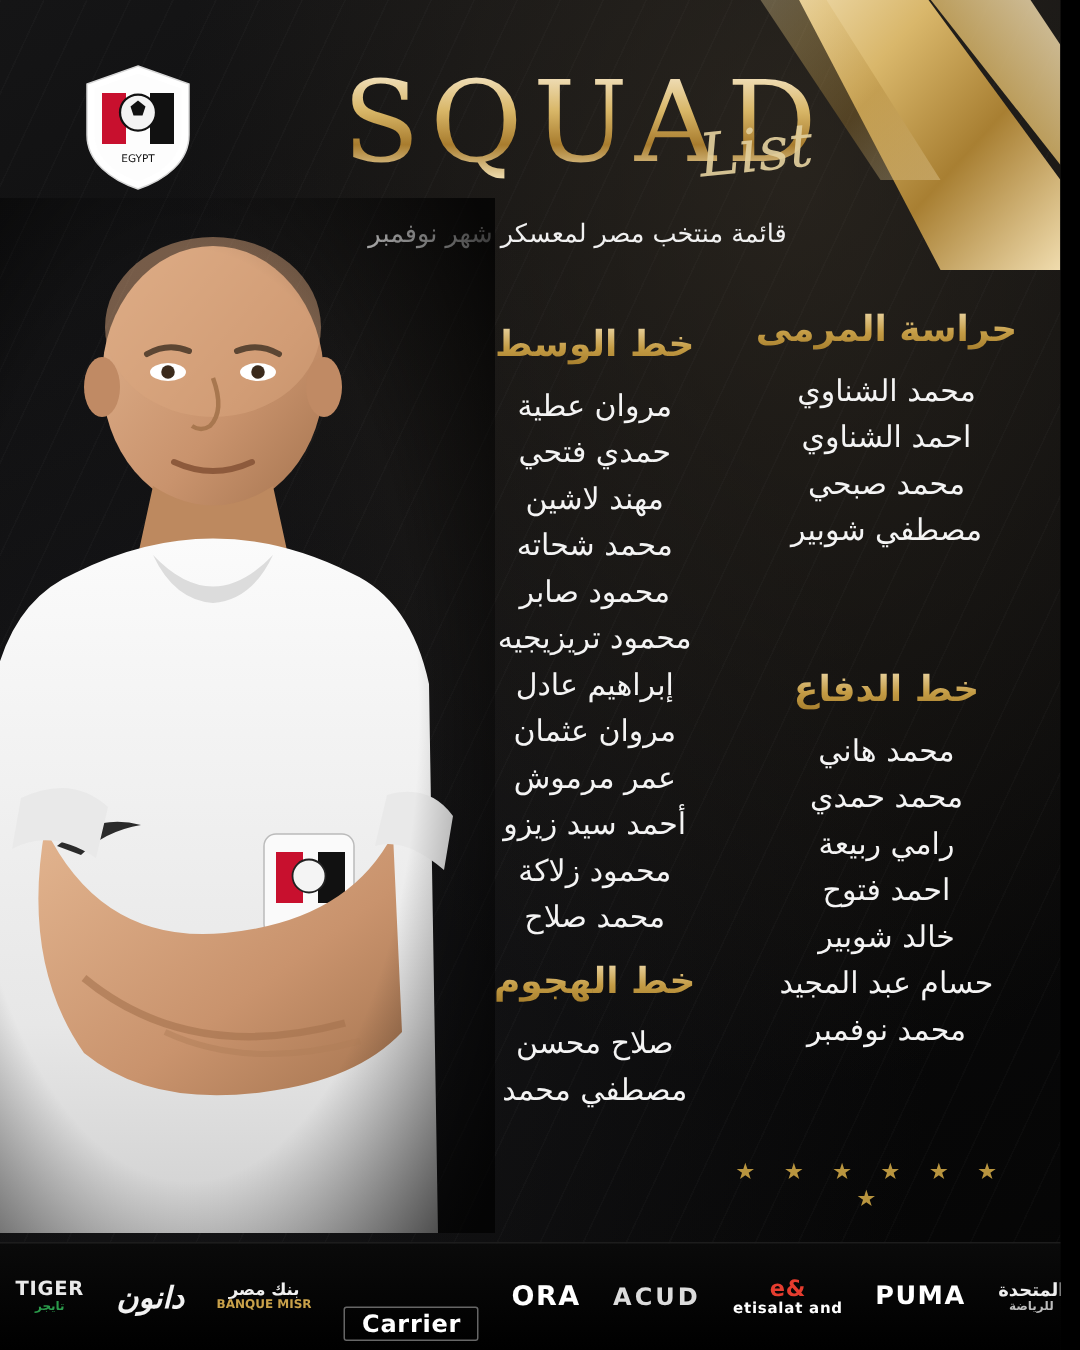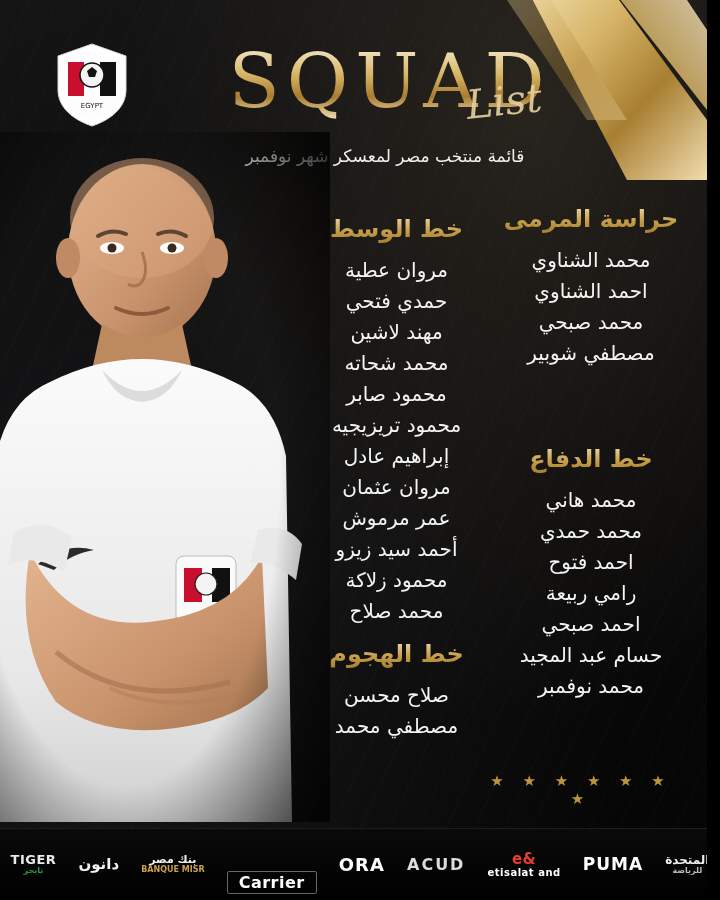--- a/index.html
+++ b/index.html
@@ -182,21 +182,21 @@
     font-size: 13px;
     color: #e8e8e8;
     font-weight: bold;
     letter-spacing: 0.5px;
     white-space: nowrap;
     text-align: center;
     line-height: 1.1;
   }
   .sponsor.tiger { color: #e9e9e9; }
   .sponsor.tiger .bar { display:block; font-size: 8px; color:#2b9b4b; }
-  .sponsor.danone { color: #f2f2f2; font-size: 15px; }
+  .sponsor.danone { color: #f2f2f2; font-size: 20px; font-style: italic; }
   .sponsor.banque { color: #f0f0f0; font-size: 11px; }
   .sponsor.banque .sub { display:block; font-size: 8px; color:#c9a14a; letter-spacing:0; }
   .sponsor.carrier { color: #fff; font-size: 16px; border: 1px solid #666; padding: 2px 11px; border-radius: 2px; margin-top: 36px;}
   .sponsor.ora { color: #fff; font-size: 18px; letter-spacing: 1px; }
   .sponsor.acud { color: #dcdcdc; font-size: 16px; letter-spacing: 2px; }
   .sponsor.etisalat { color: #fff; font-size: 10px; }
   .sponsor.etisalat .mark { display:block; font-size: 15px; color:#e53d2f; font-weight:bold; }
   .sponsor.puma { color: #fff; font-size: 17px; letter-spacing: 1px; }
   .sponsor.united { color: #efefef; font-size: 12px; }
   .sponsor.united .sub { display:block; font-size: 8px; color: #bdbdbd; }
@@ -335,23 +335,23 @@
       <div class="player">محمود زلاكة</div>
       <div class="player">محمد صلاح</div>
     </div>
 
     <div class="col col-def">
       <div class="sec-title">
         <span class="gold">خط الدفاع</span>
       </div>
       <div class="player">محمد هاني</div>
       <div class="player">محمد حمدي</div>
+      <div class="player">رامي ربيعة</div>
       <div class="player">احمد فتوح</div>
-      <div class="player">رامي ربيعة</div>
-      <div class="player">احمد صبحي</div>
+      <div class="player">خالد شوبير</div>
       <div class="player">حسام عبد المجيد</div>
       <div class="player">محمد نوفمبر</div>
     </div>
 
     <div class="col col-att">
       <div class="sec-title">
         <span class="gold">خط الهجوم</span>
       </div>
       <div class="player">صلاح محسن</div>
       <div class="player">مصطفي محمد</div>

